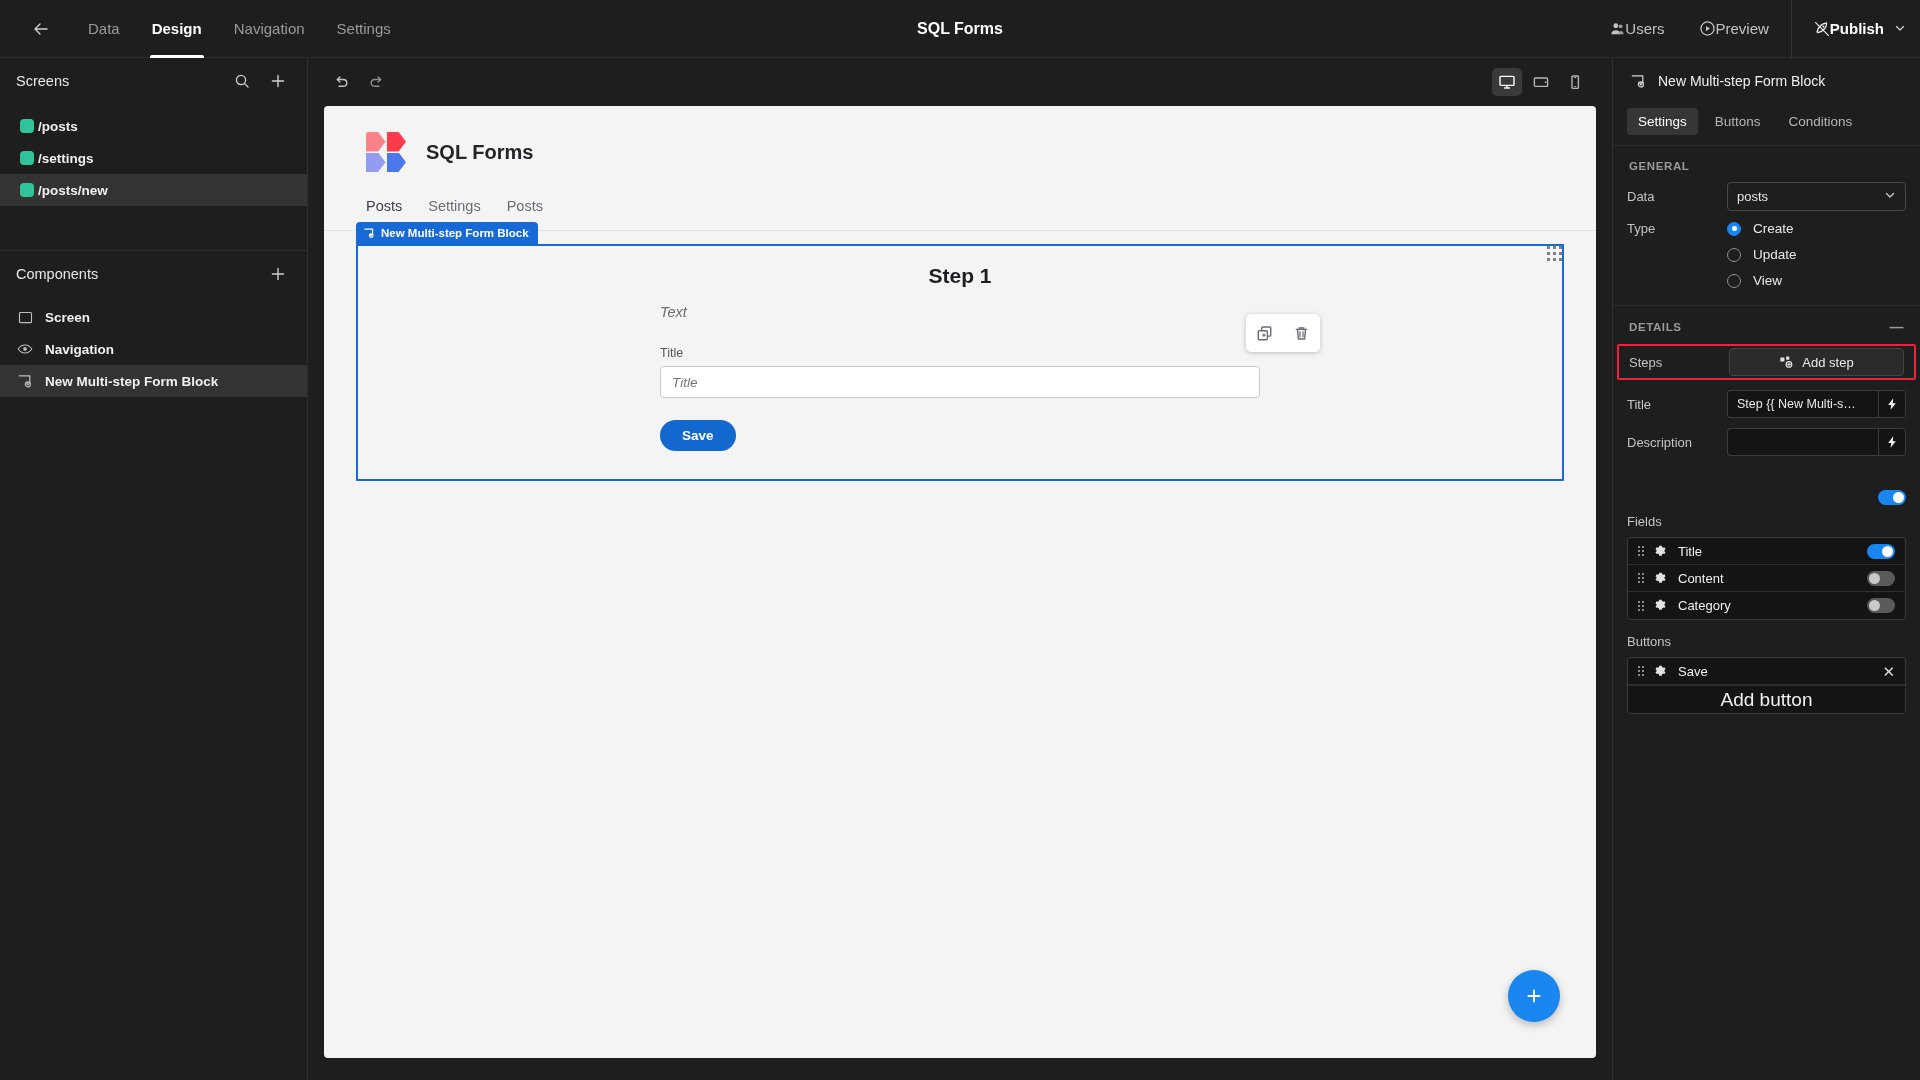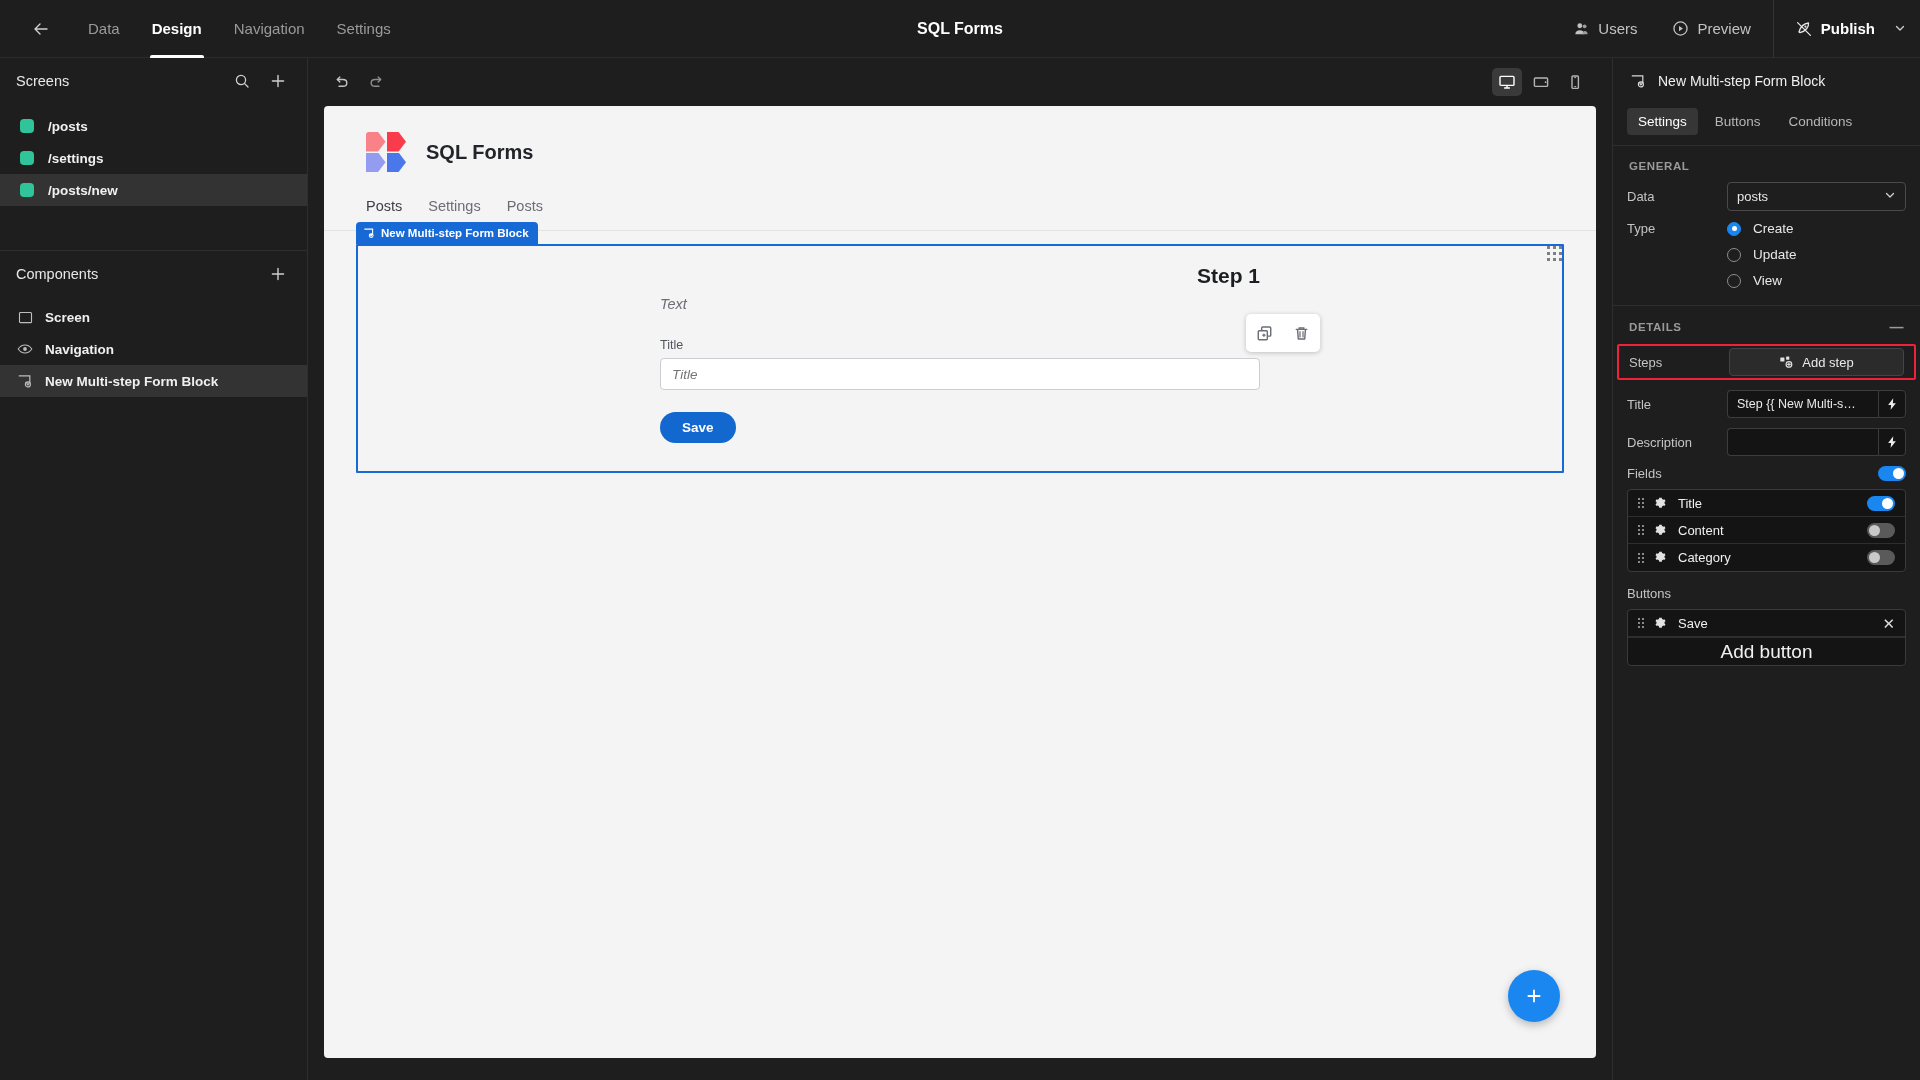--- a/index.html
+++ b/index.html
@@ -31,21 +31,21 @@
   .top-nav-item.active::after {
     content: ""; position: absolute; left: 14px; right: 14px; bottom: 0;
     height: 3px; background: #ffffff; border-radius: 2px 2px 0 0;
   }
   .top-title {
     position: absolute; left: 0; right: 0; text-align: center;
     color: #ffffff; font-size: 16px; font-weight: bold; pointer-events: none;
   }
   .top-right { margin-left: auto; display: flex; align-items: center; height: 58px; }
   .top-right-item {
-    display: flex; align-items: center; gap: 9px; color: #c2c2c2;
+    display: flex; align-items: center; color: #c2c2c2;
     font-size: 15px; padding: 6px 18px; height: 58px; cursor: pointer;
   }
   .top-divider { width: 1px; height: 58px; background: #343434; margin: 0 4px; }
   .publish-item { color: #ffffff; font-weight: bold; padding-right: 14px; }
   .publish-caret { margin-left: 10px; color: #c8c8c8; }
 
   
   .body { flex: 1; display: flex; min-height: 0; }
 
   
@@ -53,21 +53,21 @@
           display: flex; flex-direction: column; }
   .panel-head {
     height: 46px; display: flex; align-items: center; padding: 0 18px 0 16px;
   }
   .panel-head .ttl { color: #e8e8e8; font-size: 14.5px; }
   .panel-head .acts { margin-left: auto; display: flex; align-items: center; gap: 14px; }
   .icon-btn { color: #c9c9c9; cursor: pointer; display: flex; align-items: center; justify-content: center;
               width: 22px; height: 22px; }
   .screen-list { padding-top: 6px; }
   .screen-item {
-    height: 32px; display: flex; align-items: center; gap: 14px;
+    height: 32px; display: flex; align-items: center; gap: 4px;
     padding-left: 20px; cursor: pointer; color: #f0f0f0; font-size: 13.5px; font-weight: bold;
   }
   .screen-item.selected { background: #333333; }
   .dot { width: 14px; height: 14px; border-radius: 4px; background: #2fc49a; flex: 0 0 14px; }
   .left-sep { height: 1px; background: #2e2e2e; margin-top: 44px; }
   .comp-list { padding-top: 4px; }
   .comp-item {
     height: 32px; display: flex; align-items: center; gap: 11px;
     padding-left: 16px; cursor: pointer; color: #f0f0f0; font-size: 13.5px; font-weight: bold;
   }
@@ -102,21 +102,21 @@
     position: absolute; top: -22px; left: 32px; height: 22px;
     background: #1769d6; color: #fff; font-size: 11.5px; font-weight: bold;
     display: flex; align-items: center; gap: 6px; padding: 0 9px 0 7px;
     border-radius: 4px 4px 0 0; z-index: 3;
   }
   .form-block {
     border: 2px solid #1769d6; background: #f4f4f5; border-radius: 1px;
     padding: 18px 0 28px 0; position: relative;
   }
   .form-inner { width: 600px; margin: 0 auto; }
-  .step-title { font-size: 21px; font-weight: bold; color: #1c1e22; text-align: right; margin-bottom: 8px; }
+  .step-title { font-size: 21px; font-weight: bold; color: #1c1e22; text-align: center; margin-bottom: 16px; }
   .step-text { font-style: italic; color: #6c6f76; font-size: 14.5px; margin-bottom: 26px; }
   .field-label { font-size: 12.5px; color: #52555b; margin-bottom: 6px; }
   .field-input {
     width: 100%; height: 32px; background: #ffffff; border: 1px solid #cbcdd2; border-radius: 4px;
     padding: 0 11px; font-size: 13.5px; font-style: italic; color: #8b8e95;
     font-family: "Liberation Sans", sans-serif;
   }
   .save-btn {
     margin-top: 22px; background: #1268cf; color: #ffffff; border: none; border-radius: 16px;
     height: 31px; padding: 0 22px; font-size: 13.5px; font-weight: bold; cursor: pointer;
@@ -182,21 +182,21 @@
     border-radius: 0 4px 4px 0; display: flex; align-items: center; justify-content: center;
     color: #e9e9e9; cursor: pointer; flex: 0 0 28px;
   }
   .toggle { width: 28px; height: 15px; border-radius: 8px; background: #5a5a5a; position: relative;
             cursor: pointer; flex: 0 0 28px; }
   .toggle::after { content: ""; position: absolute; top: 2px; left: 2px; width: 11px; height: 11px;
                    border-radius: 50%; background: #c9c9c9; transition: none; }
   .toggle.on { background: #1a86f0; }
   .toggle.on::after { left: 15px; background: #ffffff; }
   .fields-hdr { display: flex; align-items: center; padding: 0 14px; margin-bottom: 8px; }
-  .fields-hdr .lb { color: #c4c4c4; font-size: 13px; }
+  .fields-hdr .lb { color: #c4c4c4; font-size: 13px; margin-top: 48px; }
   .fields-hdr .toggle { margin-left: auto; }
   .list-card { margin: 0 14px; border: 1px solid #3a3a3a; border-radius: 4px; background: #141414; overflow: hidden; }
   .list-item { height: 27px; display: flex; align-items: center; gap: 10px; padding: 0 10px;
                border-bottom: 1px solid #2e2e2e; }
   .list-item:last-child { border-bottom: none; }
   .drag { display: grid; grid-template-columns: repeat(2, 2px); grid-template-rows: repeat(3, 2px);
           gap: 2px; cursor: grab; flex: 0 0 6px; }
   .drag i { background: #8a8a8a; width: 2px; height: 2px; display: block; }
   .gear { color: #e2e2e2; display: flex; align-items: center; cursor: pointer; flex: 0 0 14px; }
   .li-label { color: #f0f0f0; font-size: 13px; }

